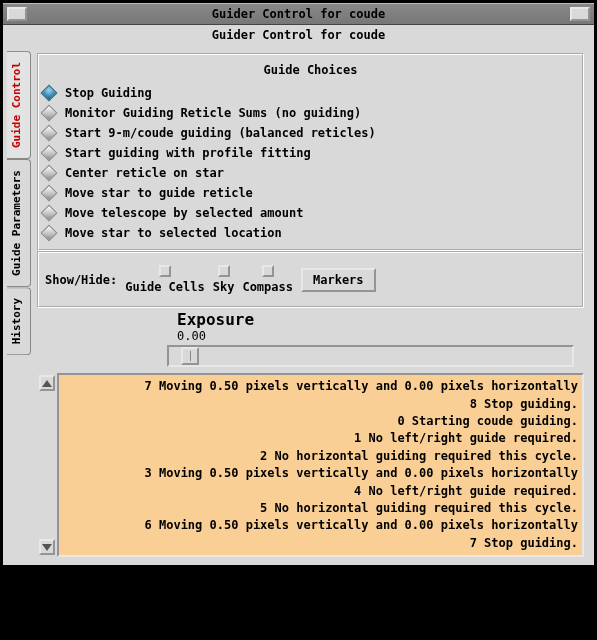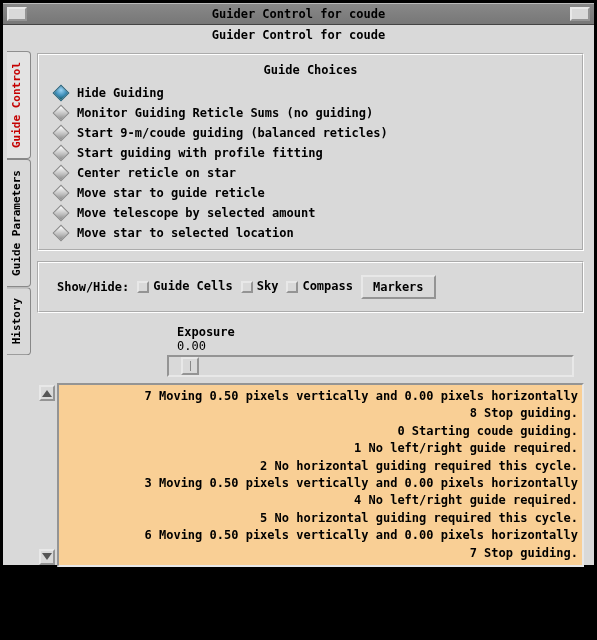--- a/index.html
+++ b/index.html
@@ -81,22 +81,21 @@
     background: #e3e3e3;
   }
   .main {
     flex: 1;
     padding: 8px 10px 8px 6px;
     background: #d9d9d9;
   }
   .panel {
     border: 2px groove #fff;
     background: #d9d9d9;
-    padding: 6px 12px;
-    margin-bottom: 10px;
+    padding: 6px 0;
   }
   .panel-title {
     text-align: center;
     font-weight: bold;
     margin: 2px 0 6px 0;
     font-size: 12px;
   }
   .radio-row {
     display: flex;
     align-items: center;
@@ -124,41 +123,42 @@
     align-items: center;
     gap: 8px;
     padding: 6px 6px;
     font-weight: bold;
   }
   .cb {
     display: inline-flex;
     align-items: center;
     gap: 4px;
     cursor: pointer;
+    flex-direction: column;
   }
   .cb-box {
     width: 12px;
     height: 12px;
     background: #d9d9d9;
     border: 2px outset #e8e8e8;
   }
   .cb-label { font-weight: bold; font-size: 12px; line-height: 1.1; text-align: left; }
   .btn {
     border: 2px outset #e8e8e8;
     background: #d9d9d9;
     padding: 3px 10px;
     font-weight: bold;
     font-size: 12px;
     font-family: inherit;
     cursor: pointer;
   }
   .exposure-wrap {
     padding: 2px 0 6px 0;
   }
-  .exposure-wrap .lbl { font-weight: bold; margin-left: 140px; font-size: 12px;}
+  .exposure-wrap .lbl { font-weight: bold; margin-left: 140px; font-size: 16px;}
   .exposure-wrap .val { font-weight: normal; margin-left: 140px; font-size: 12px;}
   .slider {
     margin: 2px 10px 0 130px;
     height: 22px;
     position: relative;
     background: #d9d9d9;
     border: 2px inset #e8e8e8;
   }
   .slider-thumb {
     position: absolute;
@@ -226,21 +226,21 @@
       <div class="side-tab">Guide Parameters</div>
       <div class="side-tab">History</div>
     </div>
 
     <div class="main">
 
       <div class="panel">
         <div class="panel-title">Guide Choices</div>
         <div class="radio-row">
           <div class="diamond sel"></div>
-          <span class="radio-label">Hide Guiding</span>
+          <span class="radio-label">Stop Guiding</span>
         </div>
         <div class="radio-row">
           <div class="diamond"></div>
           <span class="radio-label">Monitor Guiding Reticle Sums (no guiding)</span>
         </div>
         <div class="radio-row">
           <div class="diamond"></div>
           <span class="radio-label">Start 9-m/coude guiding (balanced reticles)</span>
         </div>
         <div class="radio-row">

